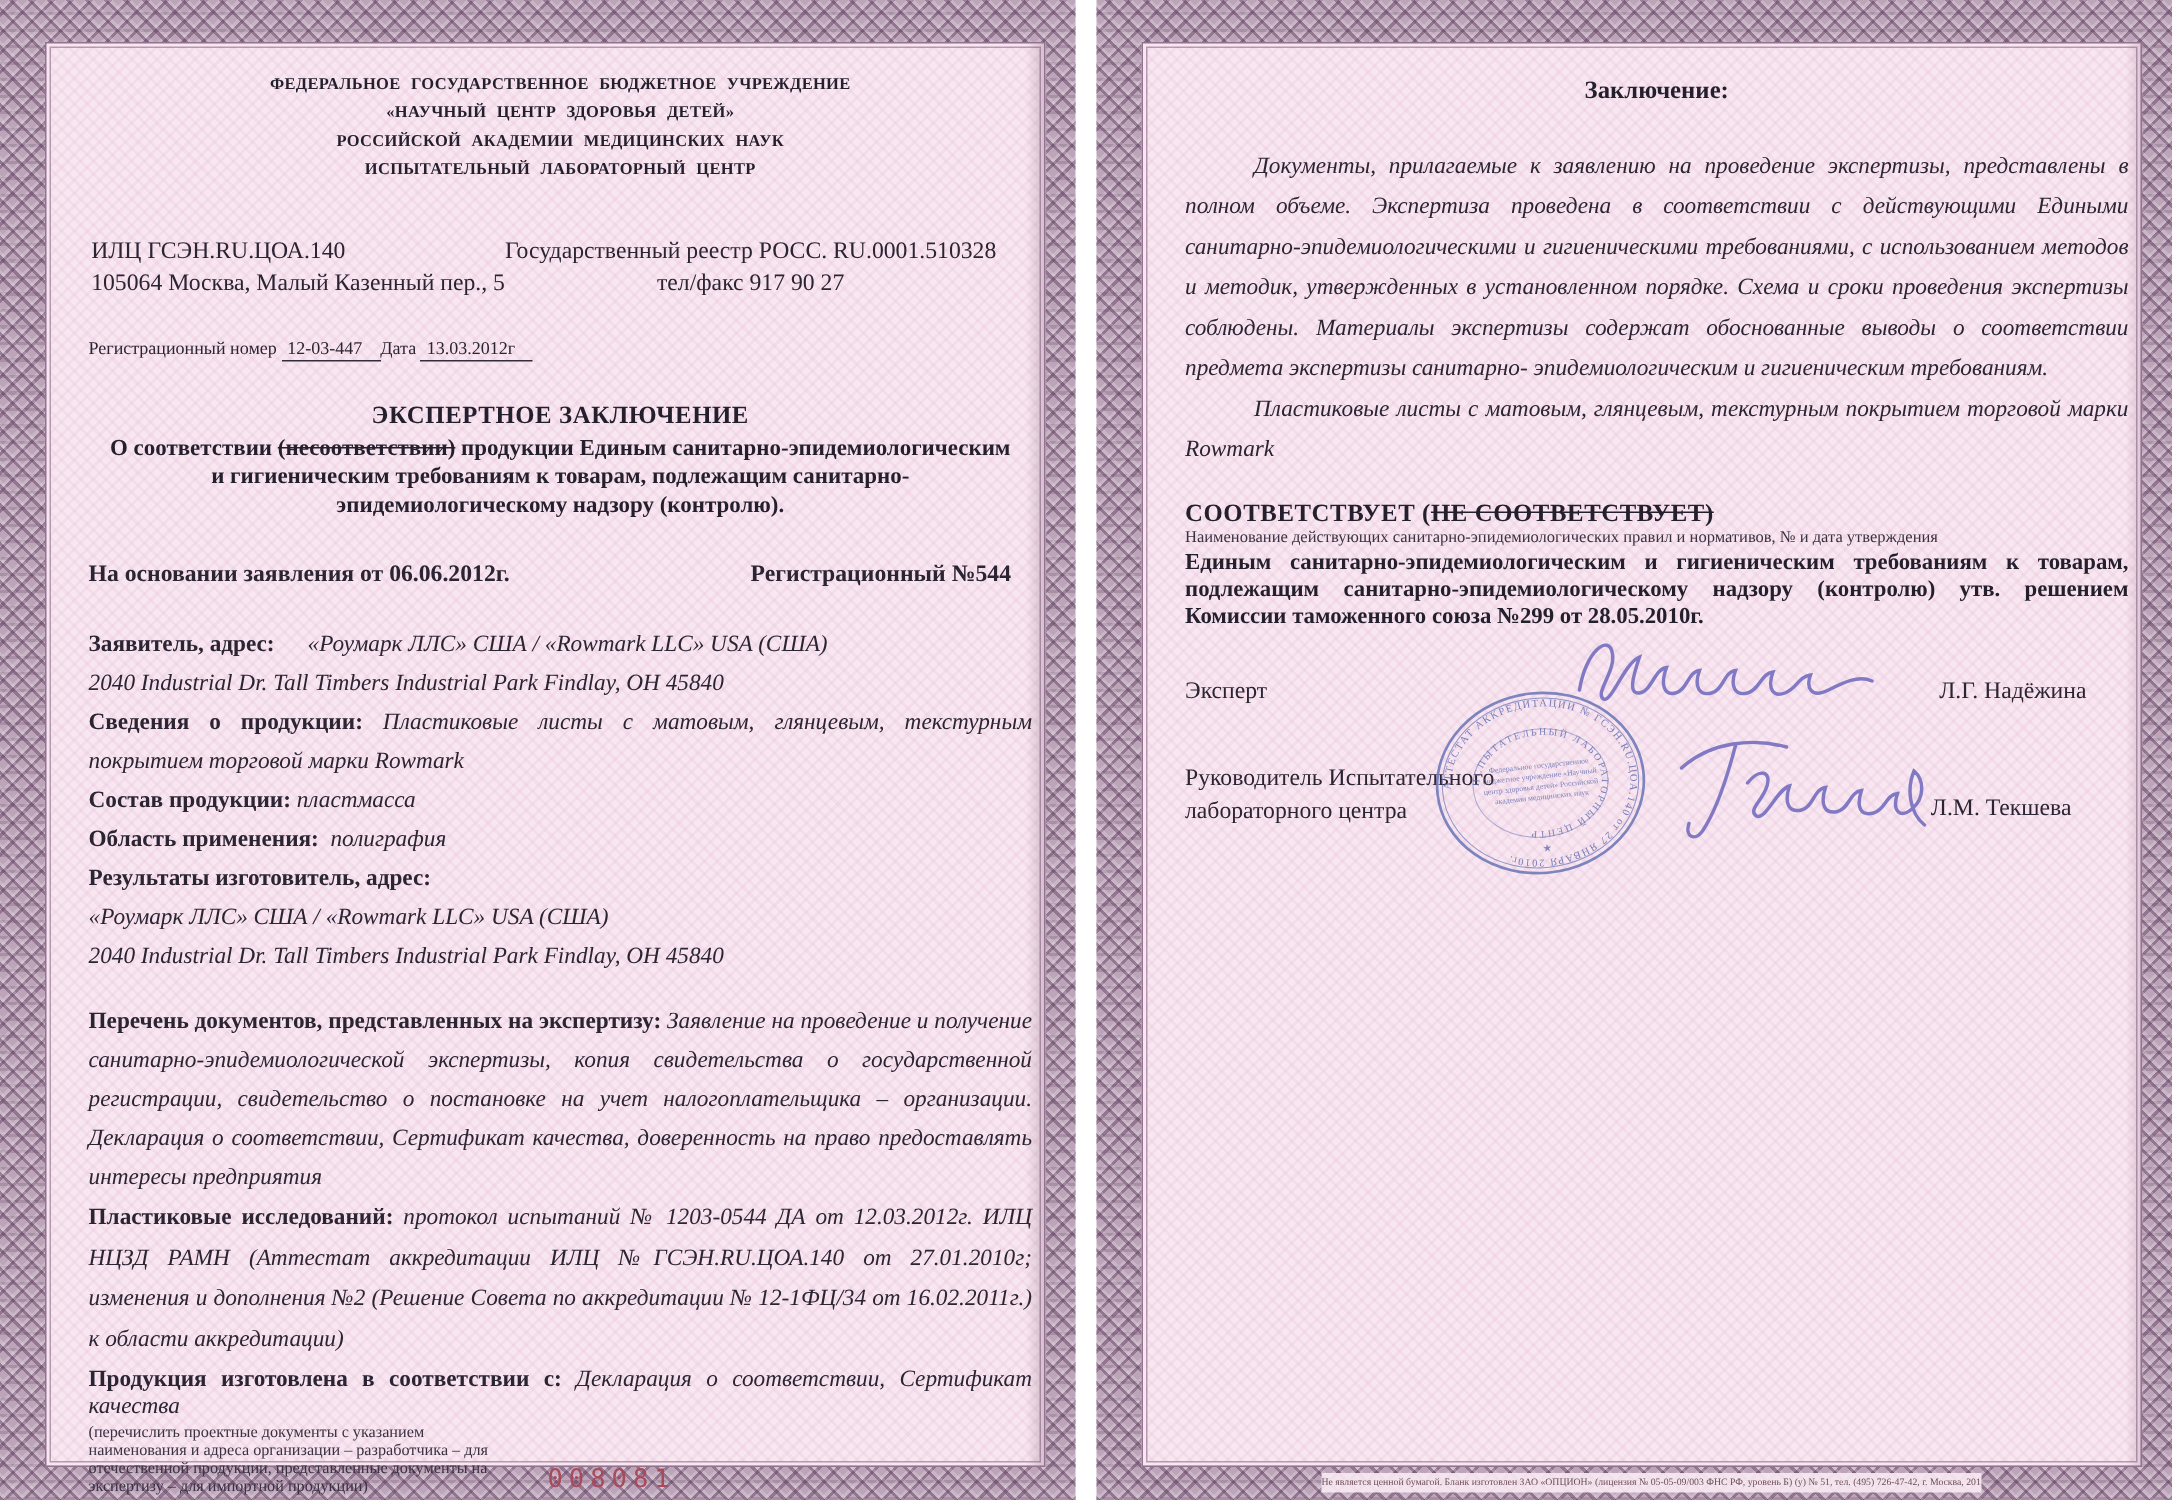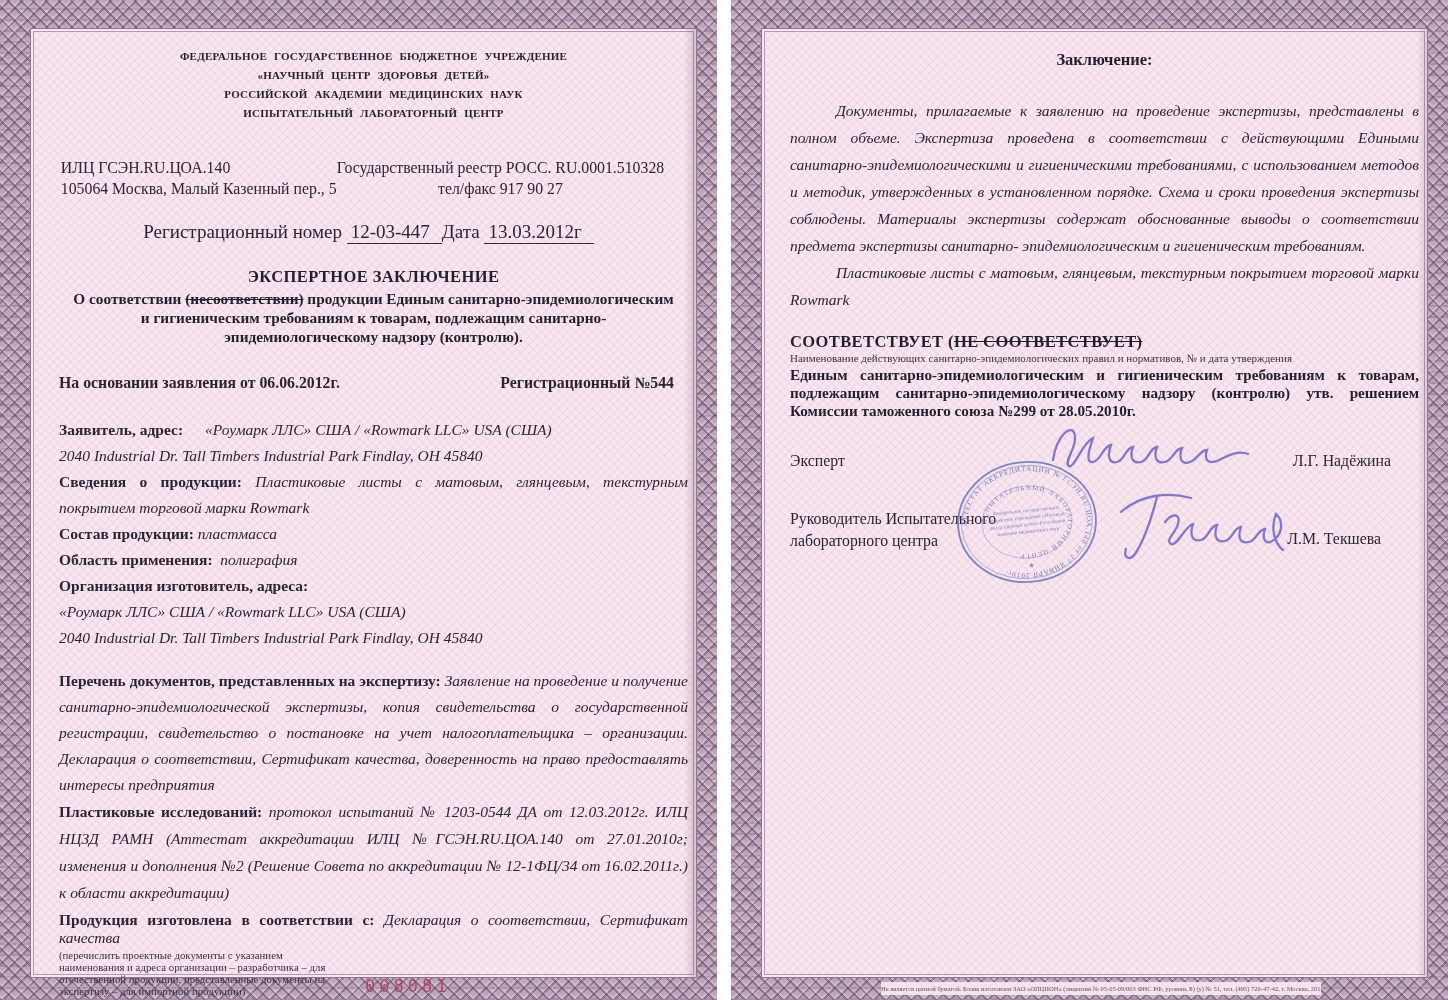--- a/index.html
+++ b/index.html
@@ -41,21 +41,21 @@
   .content{position:absolute;inset:0;padding:12px 8px 0 28px;font-size:15.5px;line-height:26px;}
 
   .b{font-weight:bold;}
   .i{font-style:italic;}
   p{margin:0;}
 
   
   .org{margin-top:6px;text-align:center;font-weight:bold;font-size:11px;line-height:19px;letter-spacing:0.2px;word-spacing:4px;color:#241f2d;}
   .info-row{margin-top:34px;display:flex;justify-content:center;font-size:15.8px;line-height:21px;}
   .info-right{text-align:center;padding-right:22px;}
-  .reg-row{margin-top:22px;display:flex;justify-content:center;font-size:19px;line-height:22px;padding-right:10px;}
+  .reg-row{margin-top:22px;display:flex;justify-content:flex-start;font-size:12px;line-height:22px;padding-right:10px;}
   .u{border-bottom:1.4px solid #342c3e;padding:0 12px 1px 4px;}
   .titleblock{margin-top:24px;text-align:center;color:#241f2d;}
   .doc-title{font-weight:bold;font-size:16.5px;line-height:20px;letter-spacing:0.4px;}
   .doc-sub{font-weight:bold;font-size:15.3px;line-height:19px;margin-top:2px;padding:0 14px;}
   .strike{text-decoration:line-through;}
   .basis-row{margin-top:27px;display:flex;justify-content:space-between;font-weight:bold;font-size:15.8px;line-height:20px;padding-right:14px;}
   .fields{margin-top:24px;}
   .field{line-height:26px;text-align:justify;}
   .gap-l{margin-left:22px;}
   .wide{line-height:26px;text-align:justify;margin-top:17px;}
@@ -134,21 +134,21 @@
         <span>На основании заявления от 06.06.2012г.</span>
         <span>Регистрационный №544</span>
       </div>
 
       <div class="fields">
         <p class="field"><span class="b">Заявитель, адрес:</span><span class="i gap-l">«Роумарк ЛЛС» США / «Rowmark LLC» USA (США)</span></p>
         <p class="field i">2040 Industrial Dr. Tall Timbers Industrial Park Findlay, OH 45840</p>
         <p class="field"><span class="b">Сведения о продукции:</span> <span class="i">Пластиковые листы с матовым, глянцевым, текстурным покрытием торговой марки Rowmark</span></p>
         <p class="field"><span class="b">Состав продукции:</span> <span class="i">пластмасса</span></p>
         <p class="field"><span class="b">Область применения:</span>&nbsp; <span class="i">полиграфия</span></p>
-        <p class="field b">Организация изготовитель, адреса:</p>
+        <p class="field b">Результаты изготовитель, адрес:</p>
         <p class="field i">«Роумарк ЛЛС» США / «Rowmark LLC» USA (США)</p>
         <p class="field i">2040 Industrial Dr. Tall Timbers Industrial Park Findlay, OH 45840</p>
       </div>
 
       <p class="wide"><span class="b">Перечень документов, представленных на экспертизу:</span> <span class="i">Заявление на проведение и получение санитарно-эпидемиологической экспертизы, копия свидетельства о государственной регистрации, свидетельство о постановке на учет налогоплательщика – организации. Декларация о соответствии, Сертификат качества, доверенность на право предоставлять интересы предприятия</span></p>
 
       <p class="wide2"><span class="b">Пластиковые исследований:</span> <span class="i">протокол испытаний № 1203-0544  ДА от 12.03.2012г. ИЛЦ НЦЗД РАМН (Аттестат аккредитации  ИЛЦ №ГСЭН.RU.ЦОА.140 от 27.01.2010г; изменения и дополнения №2 (Решение Совета по аккредитации № 12-1ФЦ/34 от 16.02.2011г.) к области аккредитации)</span></p>
 
       <p class="made"><span class="b">Продукция изготовлена в соответствии с:</span> <span class="i">Декларация о соответствии, Сертификат качества</span></p>
 

